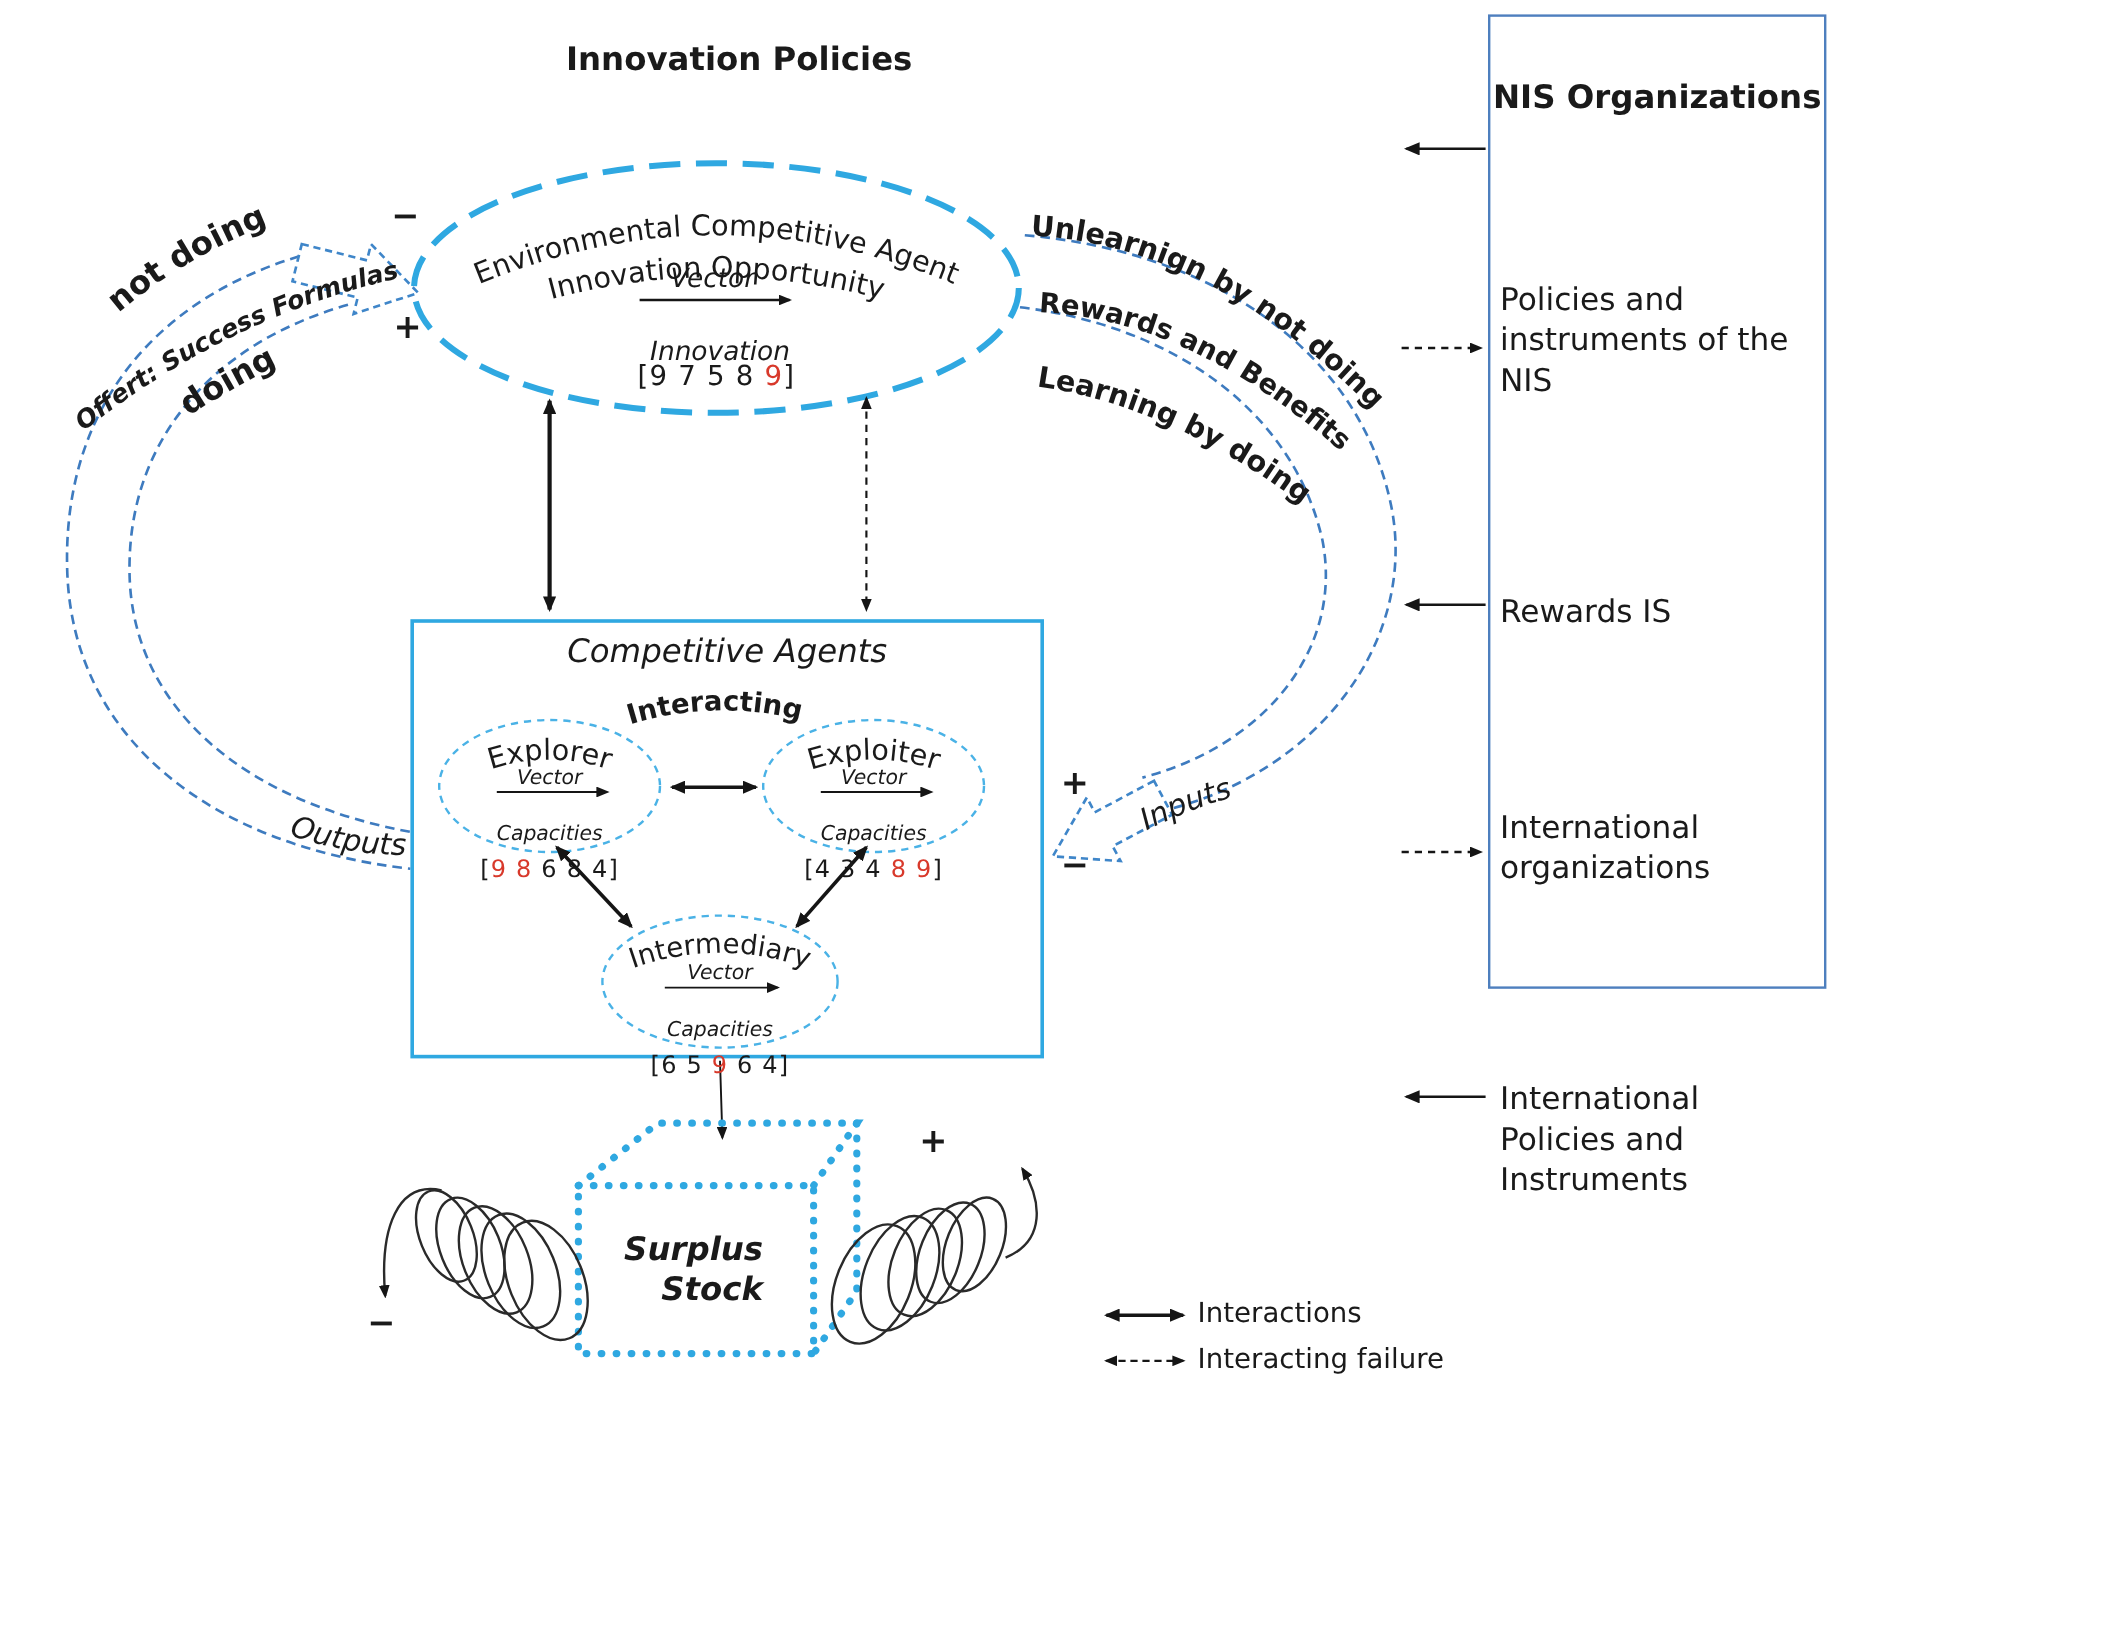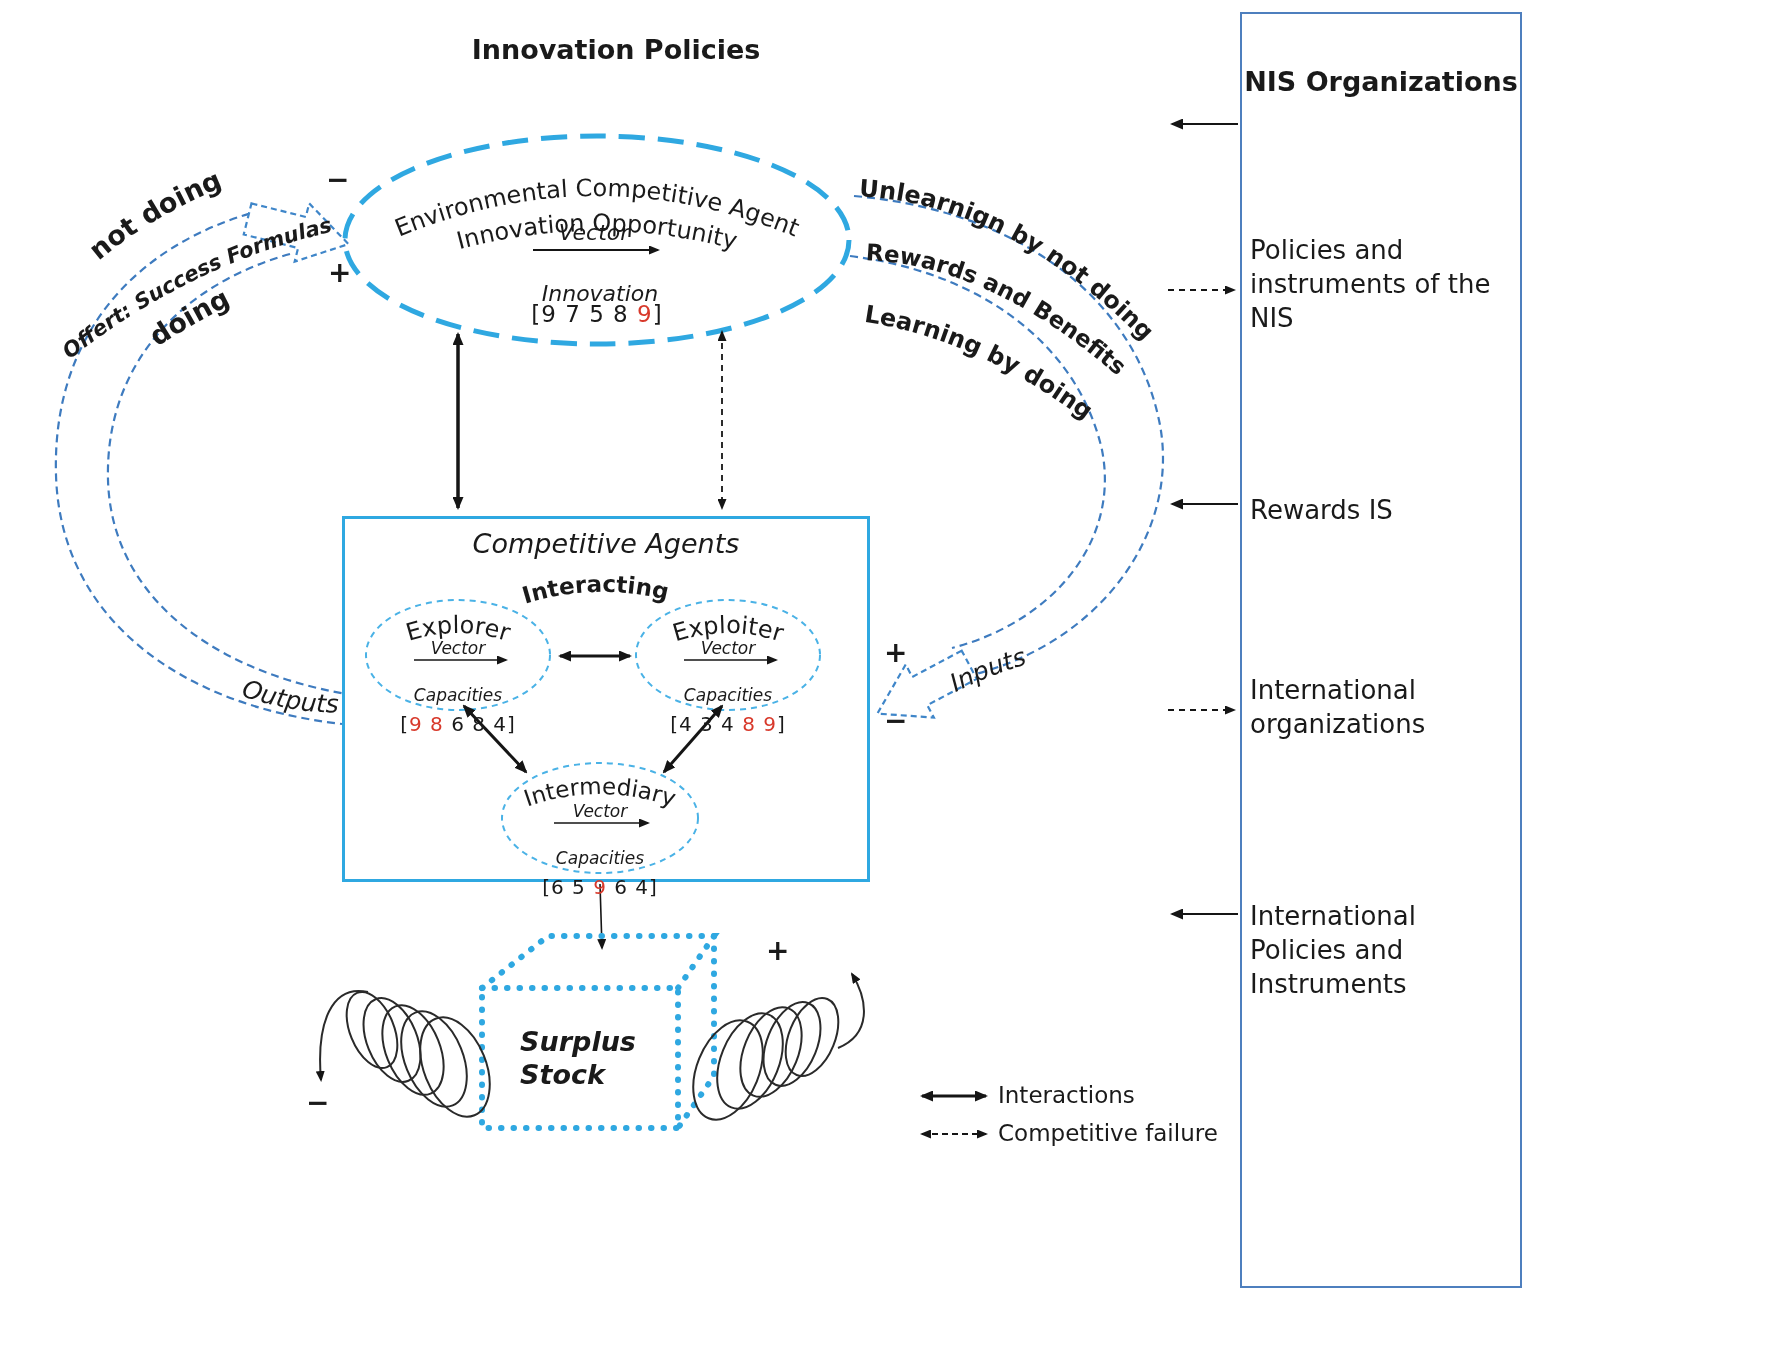--- a/index.html
+++ b/index.html
@@ -1,27 +1,27 @@
 <!DOCTYPE html>
 <html><head>
 <meta charset="utf-8">
 <style>
   * { margin:0; padding:0; box-sizing:border-box; }
   html,body { background:#ffffff; }
   body { font-family:"DejaVu Sans","Liberation Sans",sans-serif; color:#1a1a1a; }
   .stage { position:relative; width:1772px; height:1358px; background:#fff; overflow:hidden; }
   .stage > svg { position:absolute; left:0; top:0; }
   .t { position:absolute; white-space:pre-line; line-height:1.22; color:#1a1a1a; }
-  .ctr { transform:translateX(-50%); text-align:left; }
+  .ctr { transform:translateX(-50%); text-align:right; }
   .b { font-weight:bold; }
   .i { font-style:italic; }
   .nums { white-space:pre; letter-spacing:1px;margin-top:48px; }
   .red { color:#d8392b; }
   svg text { font-family:"DejaVu Sans","Liberation Sans",sans-serif; fill:#1a1a1a; }
-  .nis-box { position:absolute; left:1240px; top:12px; width:282px; height:1276px;
+  .nis-box { position:absolute; left:1240px; top:12px; width:282px; height:812px;
              border:2px solid #4e7fbe; background:#fff; }
   .nis-title { position:absolute; top:52px; left:0; right:0; text-align:center;
                font-weight:bold; font-size:27px; }
   .nis-item { position:absolute; left:8px; right:8px; text-align:left; font-size:26px;
               white-space:pre-line; line-height:1.3; }
   .agents-box { position:absolute; left:342px; top:516px; width:528px; height:366px;
                 border:3px solid #2fa8e1; background:transparent; }
 </style>
 </head>
 <body>
@@ -188,21 +188,21 @@
 
   <div class="t b" style="left:884px;top:636px;font-size:28px">+</div>
   <div class="t b" style="left:884px;top:704px;font-size:28px">−</div>
 
   <div class="t ctr b i" style="left:578px;top:1026px;font-size:27px">Surplus
 Stock</div>
   <div class="t b" style="left:306px;top:1086px;font-size:28px">−</div>
   <div class="t b" style="left:766px;top:934px;font-size:28px">+</div>
 
   <div class="t" style="left:998px;top:1081px;font-size:23px">Interactions</div>
-  <div class="t" style="left:998px;top:1119px;font-size:23px">Competitive failure</div>
+  <div class="t" style="left:998px;top:1119px;font-size:23px">Interacting failure</div>
 
   <div class="nis-box">
     <div class="nis-title">NIS Organizations</div>
     <div class="nis-item" style="top:220px">Policies and
 instruments of the
 NIS</div>
     <div class="nis-item" style="top:480px">Rewards IS</div>
     <div class="nis-item" style="top:660px">International
 organizations</div>
     <div class="nis-item" style="top:886px">International

